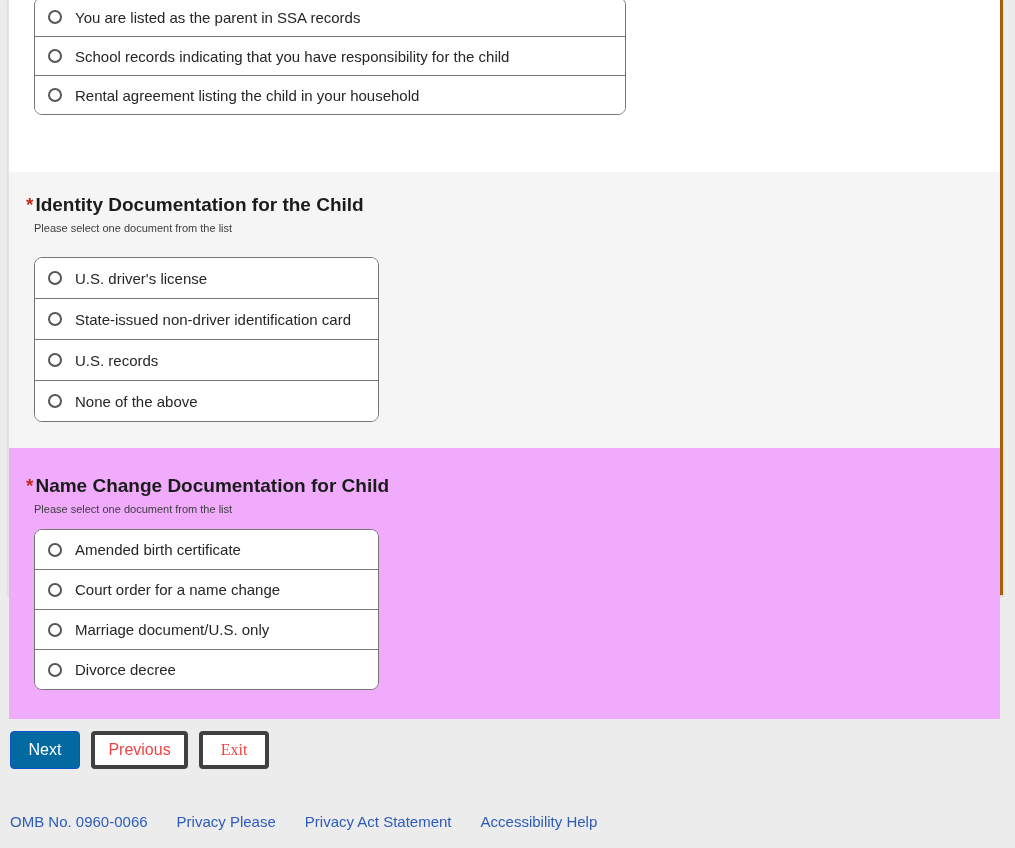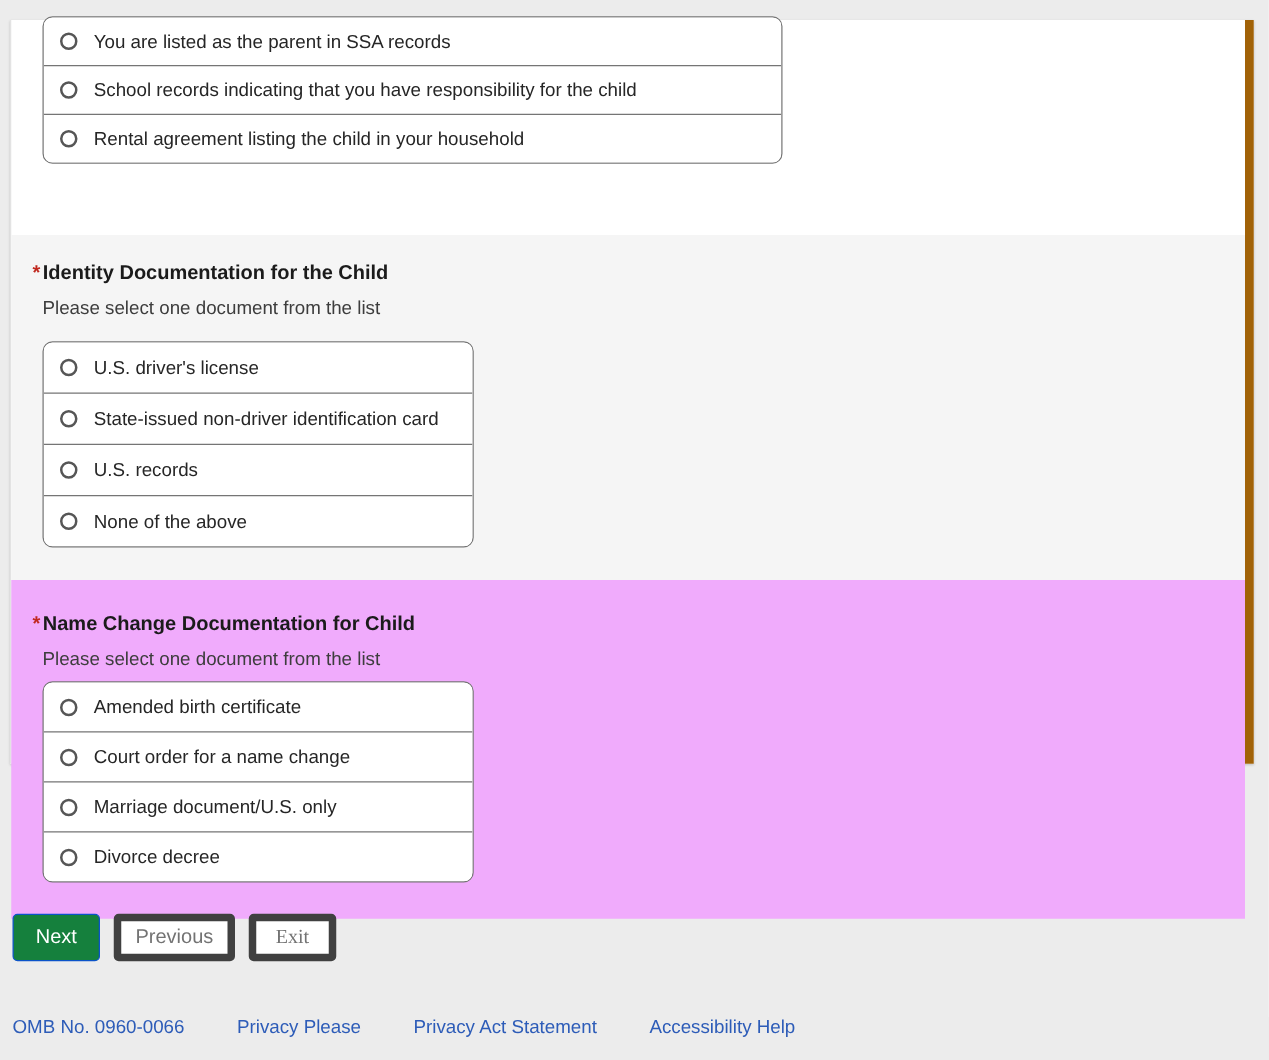--- a/index.html
+++ b/index.html
@@ -4,24 +4,24 @@
 <style>
   html,body{margin:0;padding:0;}
   body{
     width:1015px;height:848px;
     background:#ececec;
     font-family:"Liberation Sans","DejaVu Sans",sans-serif;
     position:relative;overflow:hidden;
     color:#262626;
   }
   .card{
-    position:absolute;left:8px;top:16px;width:995px;height:595px;
+    position:absolute;left:8px;top:0;width:995px;height:595px;
     background:#ffffff;
     border-left:1px solid #e3e3e3;
-    border-right:7px solid #a16207;
+    border-right:3px solid #a16207;
     box-shadow:0 1px 2px rgba(0,0,0,0.18);
     box-sizing:border-box;
   }
   
   .option-table{
     position:absolute;
     background:#ffffff;
     border:1px solid #757575;
     border-radius:8px;
     overflow:hidden;
@@ -56,58 +56,58 @@
   .section-gray{
     position:absolute;left:0;right:0;top:172px;height:276px;
     background:#f5f5f5;
   }
   .section-white2{
     position:absolute;left:0;right:0;top:448px;height:271px;
     background:#f0abfc;
   }
   .section-heading{
     position:absolute;left:17px;
-    font-size:16px;font-weight:bold;color:#1b1b1b;
+    font-size:19px;font-weight:bold;color:#1b1b1b;
     white-space:nowrap;
     text-align:right;
   }
   .required-marker{color:#c0281e;margin-right:2px;font-weight:bold;}
   .section-instruction{
     position:absolute;left:25px;
-    font-size:15px;color:#3d3d3d;white-space:nowrap;
+    font-size:11px;color:#3d3d3d;white-space:nowrap;
   }
   .section-gray .section-heading{top:22px;}
   .section-gray .section-instruction{top:50px;}
   .section-white2 .section-heading{top:27px;}
   .section-white2 .section-instruction{top:55px;}
 
   .actions{
     position:absolute;left:10px;top:731px;
     display:flex;gap:11px;align-items:center;
   }
   .btn{
     height:38px;box-sizing:border-box;
     border-radius:4px;
     font-family:inherit;font-size:16px;
     display:flex;align-items:center;justify-content:center;
     cursor:pointer;
   }
   .btn-primary{
     width:70px;
-    background:#15803d;border:1px solid #0b53c9;color:#ffffff;
+    background:#0369a1;border:1px solid #0b53c9;color:#ffffff;
   }
   .btn-outline{
-    background:#ffffff;border:6px solid #404040;color:#737373;
+    background:#ffffff;border:4px solid #404040;color:#ef4444;
   }
   #btn-previous{width:97px;}
   #btn-exit{width:70px;font-family:Liberation Serif, serif;}
 
   .footer-links{
     position:absolute;left:10px;top:813px;
-    display:flex;gap:42px;align-items:flex-start;
+    display:flex;gap:29px;align-items:flex-start;
   }
   .footer-link{
     font-size:15px;color:#2d5cb8;text-decoration:none;
     white-space:nowrap;cursor:pointer;
   }
 </style>
 </head>
 <body>
 
 <div class="card">

